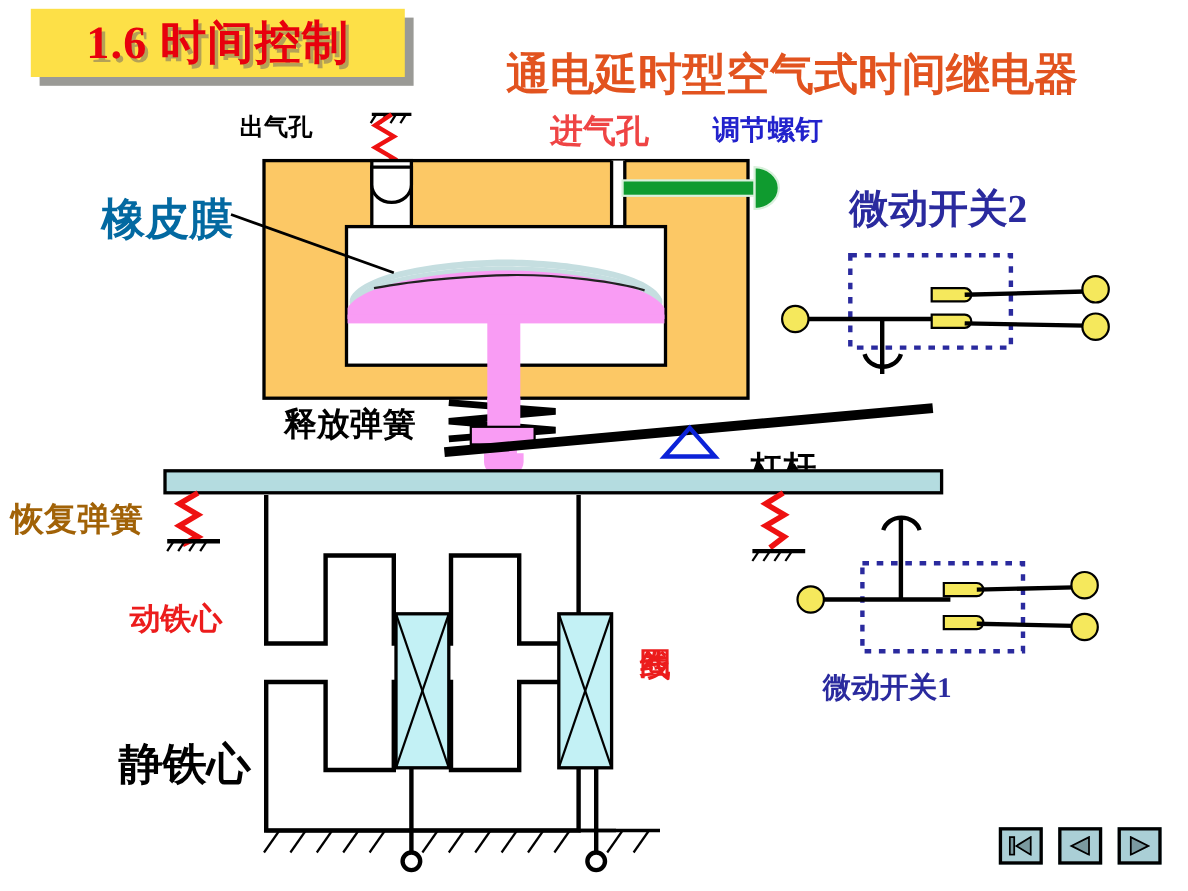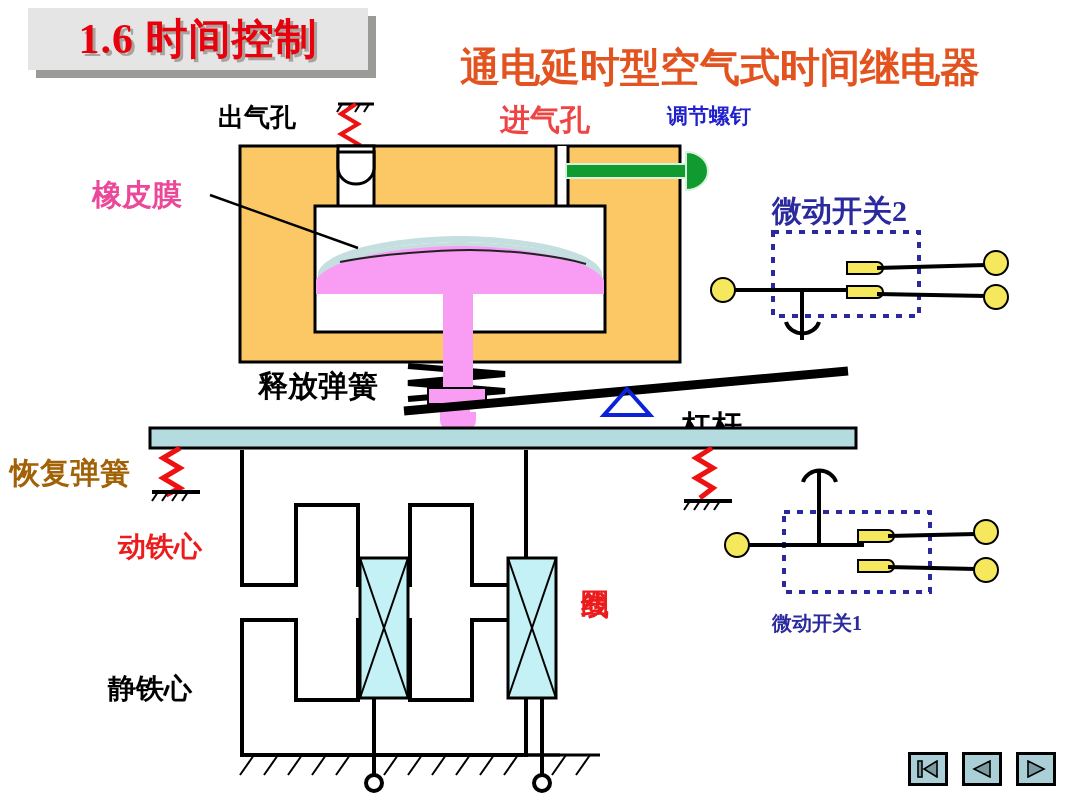--- a/index.html
+++ b/index.html
@@ -30,21 +30,21 @@
     width: 340px;
     height: 62px;
     background: #9a9a96;
   }
   #title-badge .plate {
     position: absolute;
     left: 0;
     top: 0;
     width: 340px;
     height: 62px;
-    background: #e5e5e5;
+    background: #fde047;
     display: flex;
     align-items: center;
     justify-content: center;
   }
   #title-badge .plate span {
     color: #e8000d;
     font-size: 42px;
     font-weight: bold;
     letter-spacing: 1px;
     text-shadow: 3px 3px 0 rgba(120,110,100,0.55);
@@ -60,34 +60,34 @@
     font-family: "Liberation Serif", "DejaVu Serif", serif;
     line-height: 1;
   }
 
   #main-heading {
     left: 460px;
     top: 48px;
     font-size: 40px;
     color: #e2531f;
   }
-  #lbl-outlet       { left: 218px; top: 105px; font-size: 26px; color: #000000; }
+  #lbl-outlet       { left: 218px; top: 105px; font-size: 22px; color: #000000; }
   #lbl-inlet        { left: 500px; top: 105px; font-size: 30px; color: #ef4444; }
-  #lbl-adjust-screw { left: 648px; top: 106px; font-size: 21px; color: #2222cc; margin-left: 19px; }
-  #lbl-membrane     { left: 92px;  top: 180px; font-size: 30px; color: #ec4899; }
+  #lbl-adjust-screw { left: 648px; top: 106px; font-size: 25px; color: #2222cc; }
+  #lbl-membrane     { left: 92px;  top: 180px; font-size: 40px; color: #0369a1; }
   #lbl-piston       { left: 482px; top: 283px; font-size: 30px; color: #f9a4ee; }
   #lbl-release-spr  { left: 258px; top: 371px; font-size: 30px; color: #000000; text-align: center; }
   #lbl-lever        { left: 682px; top: 411px; font-size: 30px; color: #000000; }
   #lbl-restore-spr  { left: 10px;  top: 458px; font-size: 30px; color: #a16207; }
-  #lbl-armature     { left: 118px; top: 533px; font-size: 28px; color: #ec1c1c; }
-  #lbl-static-core  { left: 108px; top: 675px; font-size: 28px; color: #000000; text-align: right; }
+  #lbl-armature     { left: 118px; top: 550px; font-size: 28px; color: #ec1c1c; }
+  #lbl-static-core  { left: 108px; top: 675px; font-size: 40px; color: #000000; text-align: right; }
   #lbl-coil         { left: 580px; top: 568px; font-size: 28px; color: #ec1c1c;
                       line-height: 1.05; writing-mode: vertical-rl; text-orientation: upright; }
-  #lbl-switch2      { left: 772px; top: 172px; font-size: 30px; color: #2a2a9e; margin-top: 24px; }
-  #lbl-switch1      { left: 772px; top: 613px; font-size: 20px; color: #2a2a9e; }
+  #lbl-switch2      { left: 772px; top: 172px; font-size: 36px; color: #2a2a9e; }
+  #lbl-switch1      { left: 748px; top: 613px; font-size: 26px; color: #2a2a9e; }
 
   
   #diagram-canvas {
     position: absolute;
     left: 0;
     top: 0;
     width: 1080px;
     height: 810px;
   }
 

